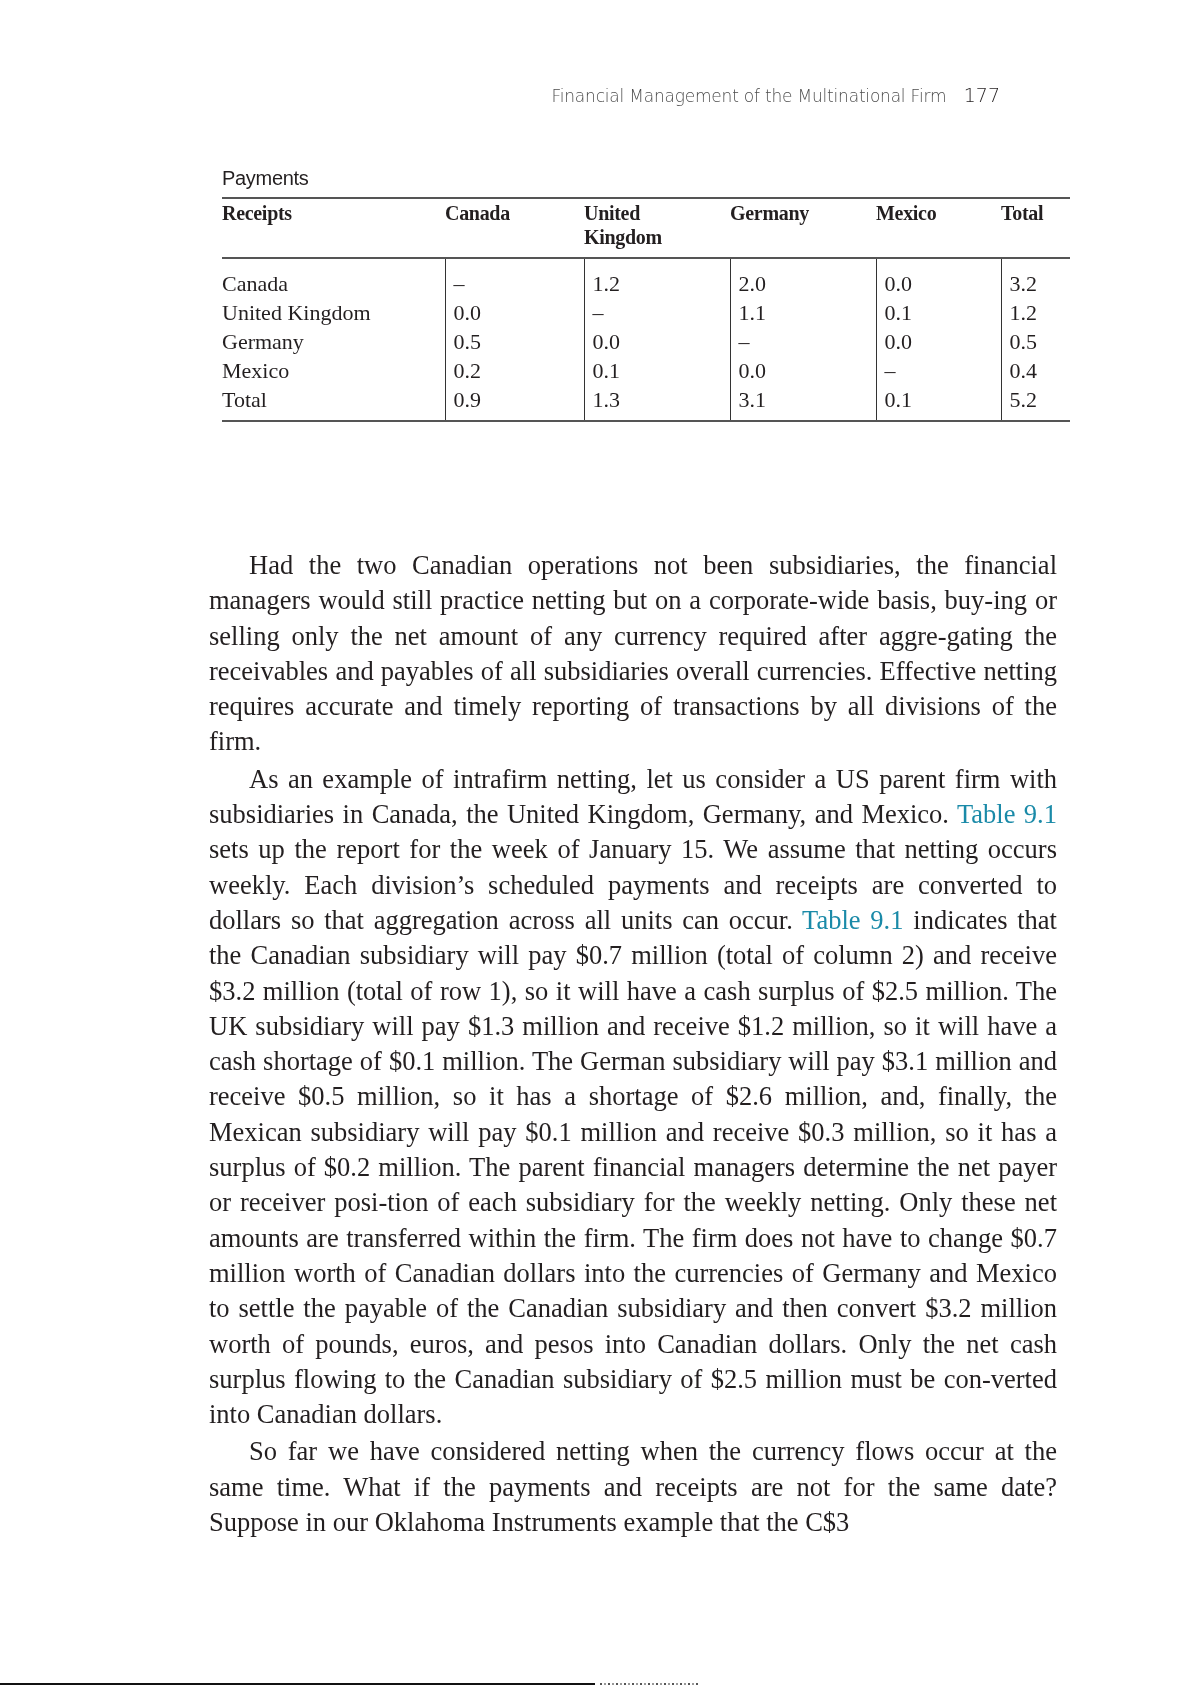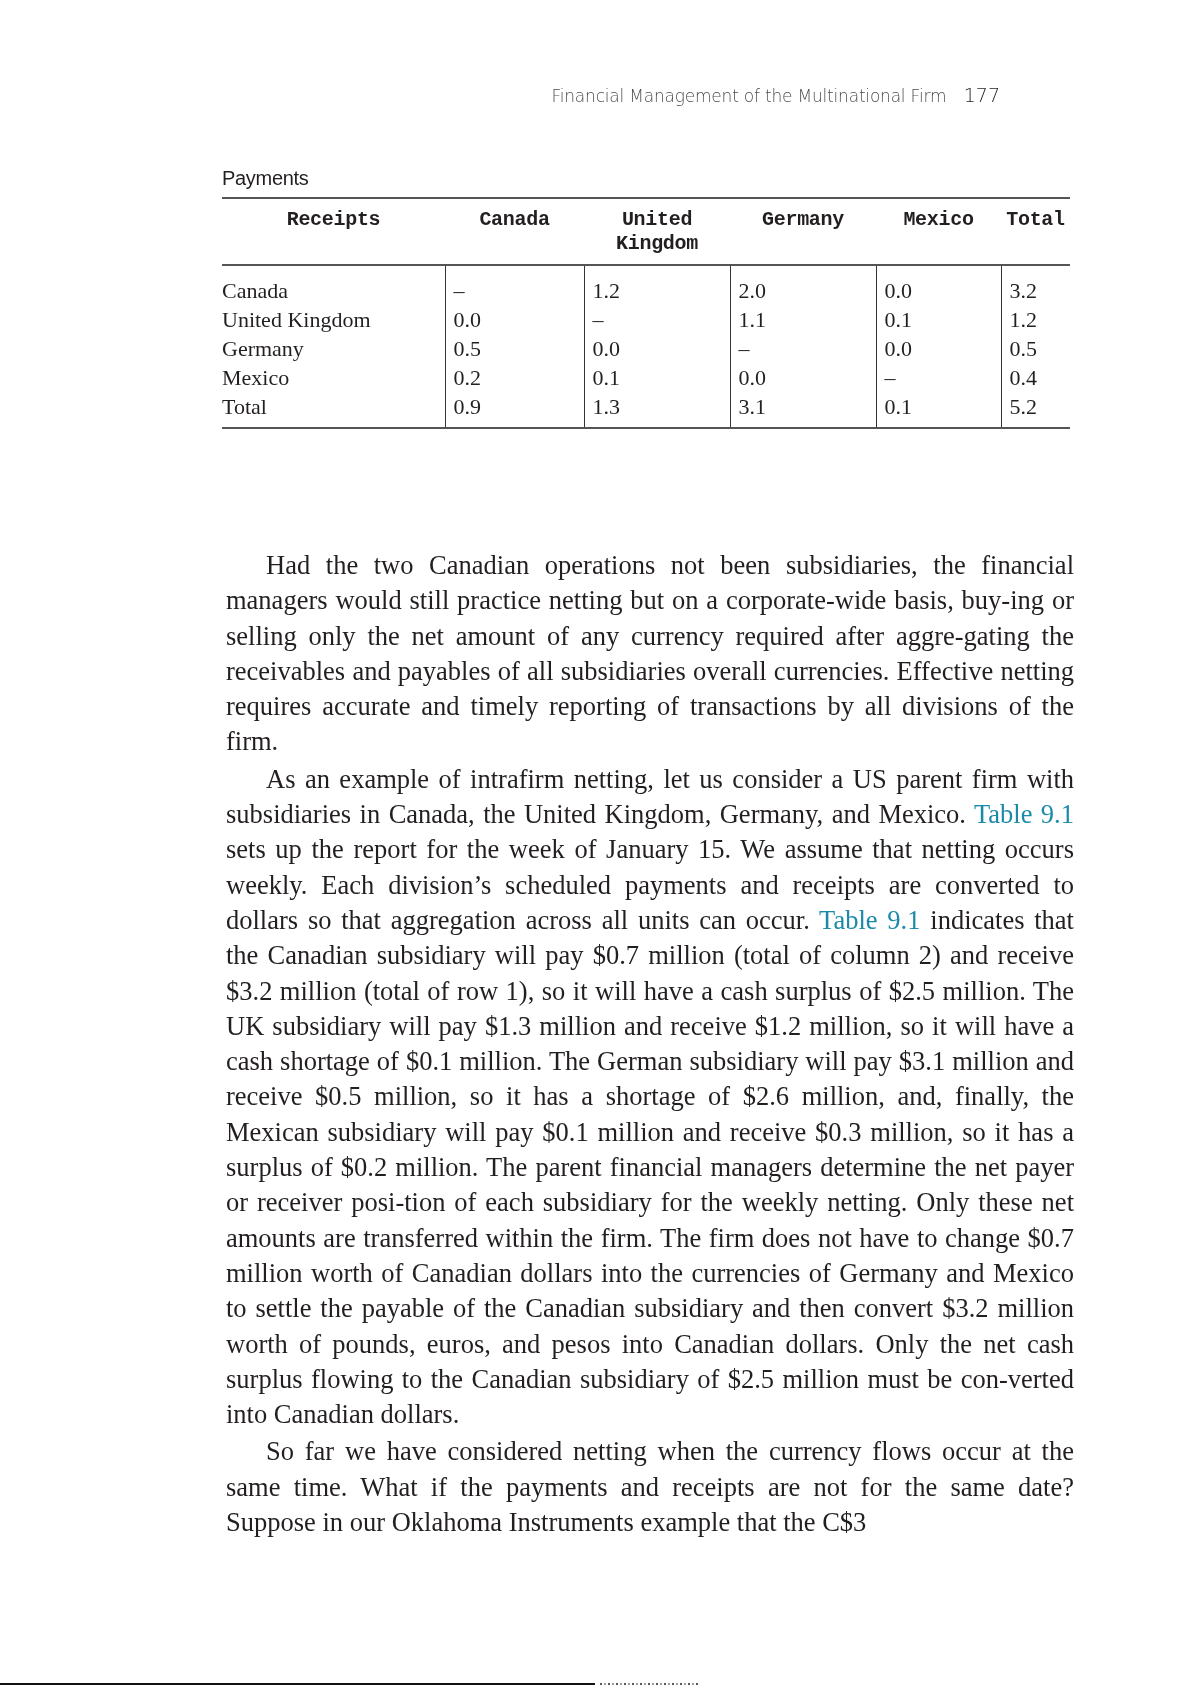--- a/index.html
+++ b/index.html
@@ -6,29 +6,29 @@
   body { width: 1191px; height: 1685px; position: relative; overflow: hidden; color: #231f20; }
   .running-head { position: absolute; top: 84px; left: 540px; width: 460px; text-align: right;
     font-family: "DejaVu Sans", sans-serif; font-size: 17px; font-weight: 300; color: #4d4d4d; }
   .running-head .title { margin-right: 12px; letter-spacing: -0.2px; }
   .running-head .page-num { font-size: 19px; color: #231f20; }
   .table-block { position: absolute; top: 165px; left: 222px; width: 848px; font-family: "Liberation Sans", sans-serif; }
   .caption { font-size: 20px; line-height: 26px; letter-spacing: -0.3px; }
   .caption b { font-weight: bold; }
   .payments-label { font-size: 20px; font-weight: normal; line-height: 26px; letter-spacing: -0.3px; }
   table { border-collapse: collapse; width: 848px; margin-top: 6px; }
-  thead th { font-family: Liberation Mono, monospace; font-weight: bold; font-size: 20px; text-align: center;
-    vertical-align: top; padding: 9px 0 8px 0; line-height: 24px; letter-spacing: -0.3px;
+  thead th { font-family: Liberation Serif, serif; font-weight: bold; font-size: 20px; text-align: left;
+    vertical-align: top; padding: 2px 0 8px 0; line-height: 24px; letter-spacing: -0.3px;
     border-top: 2px solid #555; border-bottom: 2px solid #555; }
   tbody td { font-family: "Liberation Serif", serif; font-size: 22px; line-height: 29px; padding: 0; color: #231f20; }
   tbody tr:first-child td { padding-top: 10px; }
   tbody tr:last-child td { padding-bottom: 6px; border-bottom: 2px solid #555; }
   tbody td.num { border-left: 1.5px solid #333; padding-left: 8px; }
   .c0 { width: 223px; } .c1 { width: 139px; } .c2 { width: 146px; } .c3 { width: 146px; } .c4 { width: 125px; } .c5 { width: 69px; }
-  .body-text { position: absolute; top: 548px; left: 226px; width: 848px; font-family: "Liberation Serif", serif;
+  .body-text { position: absolute; top: 548px; left: 209px; width: 848px; font-family: "Liberation Serif", serif;
     font-size: 26.5px; line-height: 35.3px; text-align: justify; color: #231f20; }
   .body-text p { margin: 0 0 0 0; text-indent: 40px; }
   .body-text p + p { margin-top: 2px; }
   .xref { color: #1a8aa8; }
   .footer-rule { position: absolute; top: 1683px; left: 0; width: 595px; height: 2px; background: #111; }
   .footer-marks { position: absolute; top: 1683px; left: 600px; width: 100px; height: 2px;
     background: repeating-linear-gradient(90deg, #555 0 2px, #fff 2px 4px, #999 4px 6px, #fff 6px 8px); }
 </style>
 </head>
 <body>

